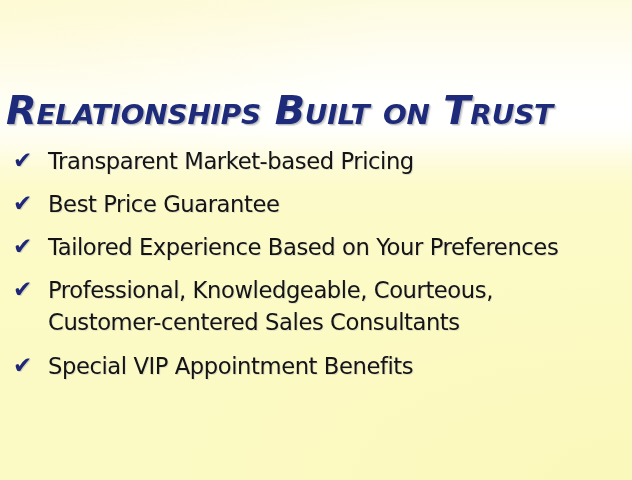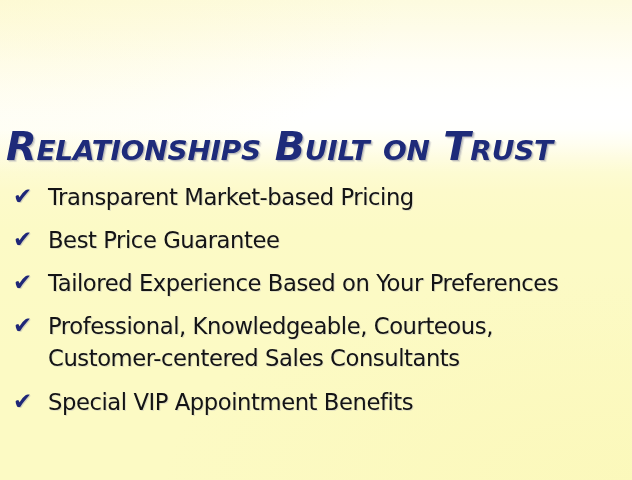--- a/index.html
+++ b/index.html
@@ -45,21 +45,20 @@
     inset: 0;
     background:
       radial-gradient(ellipse 120% 70% at 100% 100%, rgba(250,245,170,0.35) 0%, rgba(250,245,170,0.0) 62%),
       radial-gradient(ellipse 90% 55% at 0% 0%, rgba(253,248,198,0.45) 0%, rgba(253,248,198,0.0) 70%);
     pointer-events: none;
   }
 
   #content {
     position: absolute;
     inset: 0;
-    margin-top: 36px;
   }
 
   
   .title {
     position: absolute;
     left: 6px;
     top: 89px;
     width: 624px;
     margin: 0;
     font-family: "DejaVu Sans", sans-serif;

